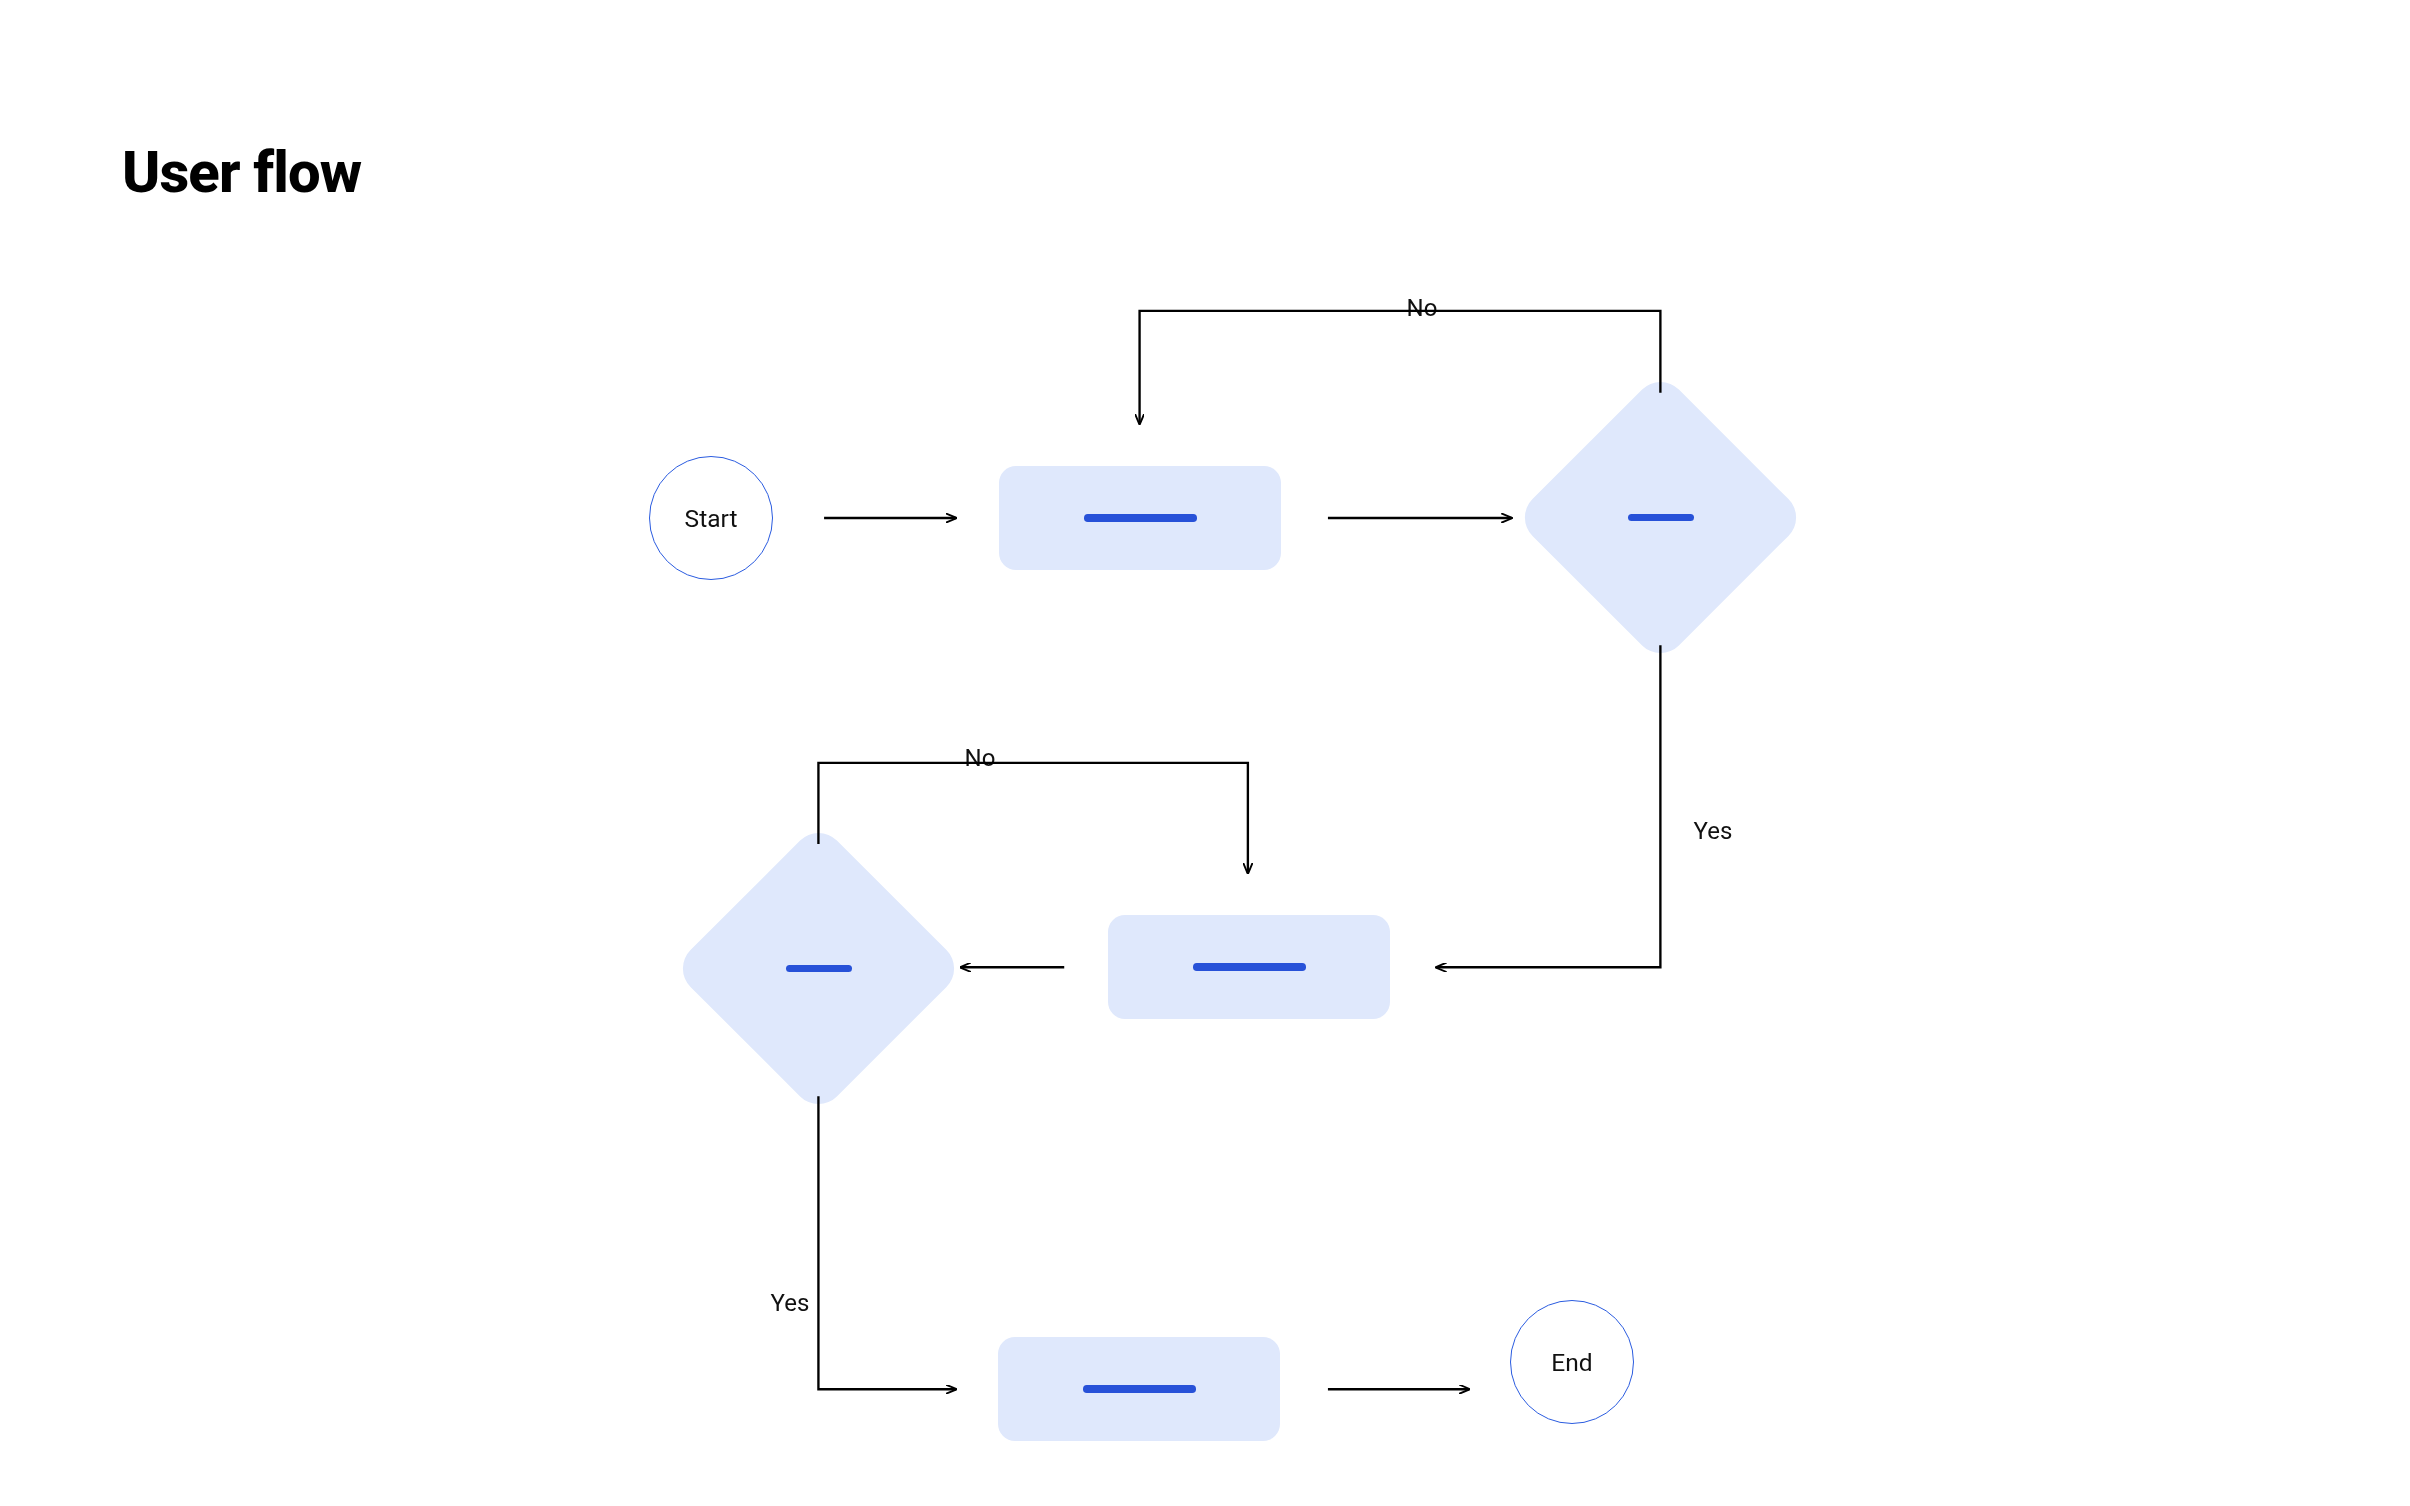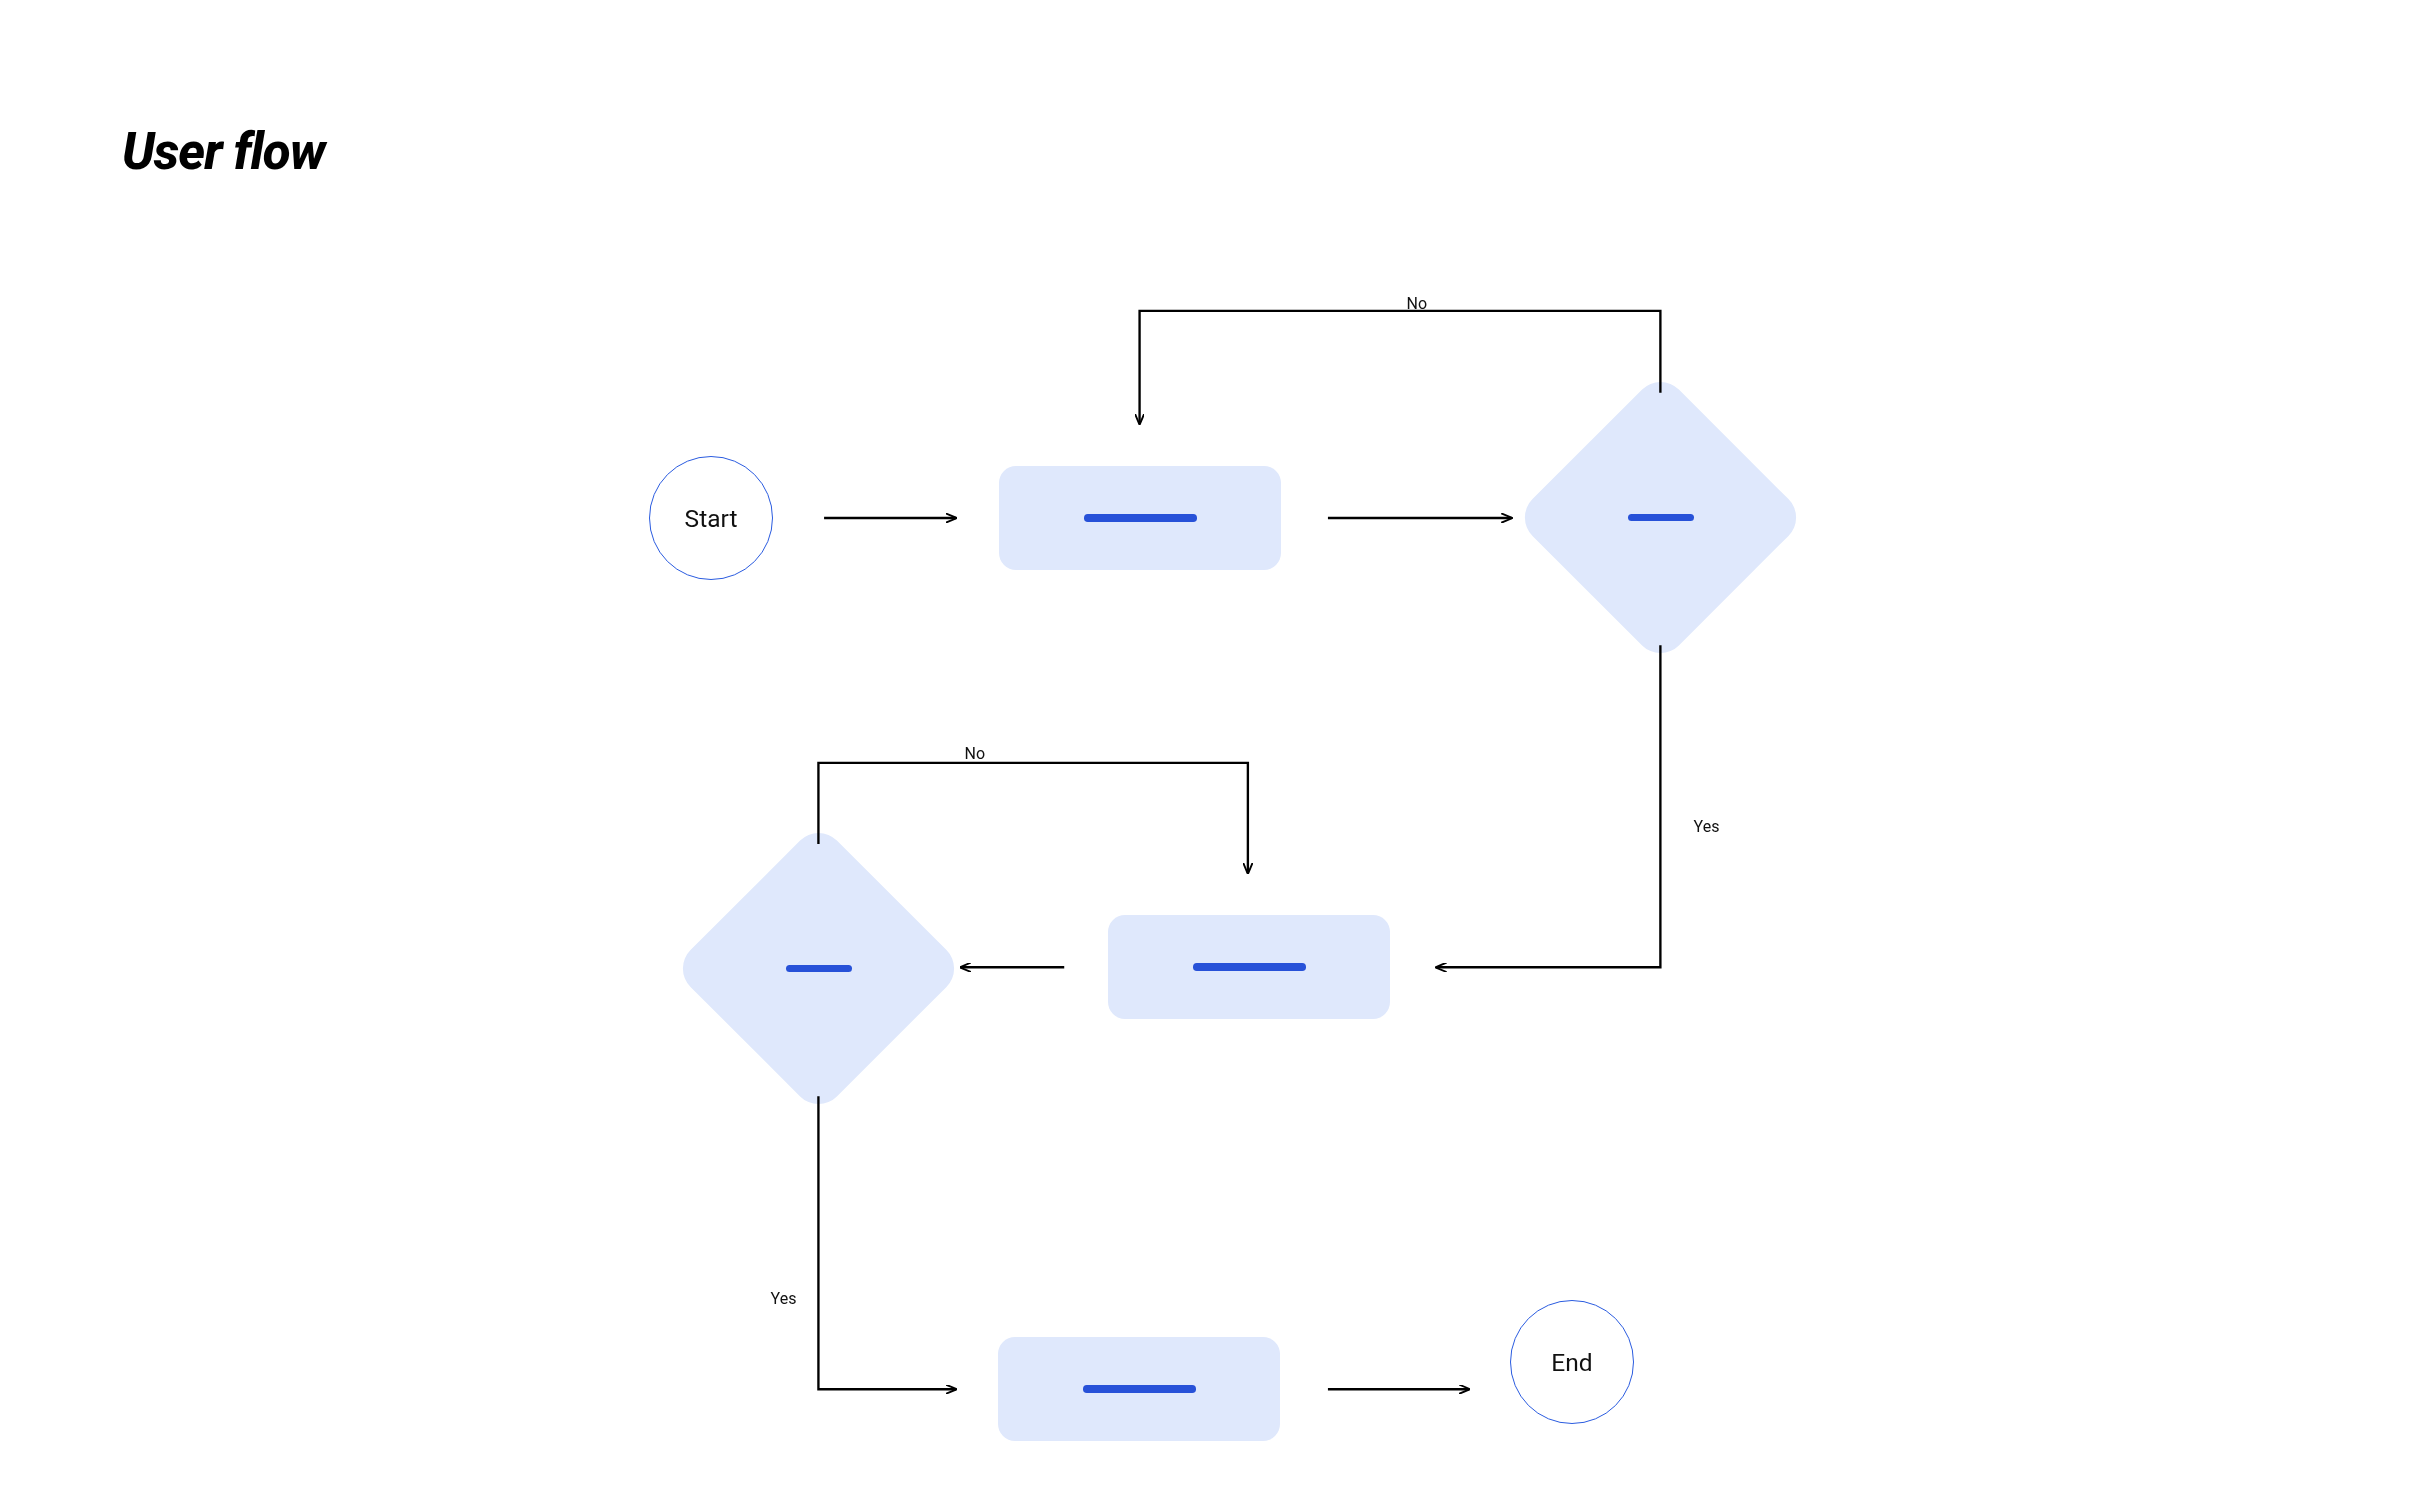--- a/index.html
+++ b/index.html
@@ -8,25 +8,24 @@
     width: 2411px;
     height: 1507px;
     background: #ffffff;
     font-family: -apple-system, BlinkMacSystemFont, "Segoe UI", Roboto, "Helvetica Neue", Arial, sans-serif;
     color: #000;
     overflow: hidden;
   }
   .title {
     position: absolute;
     left: 122px;
-    top: 122px;
-    font-size: 51px;
+    top: 138px;
+    font-size: 58px;
     font-weight: 800;
     letter-spacing: -0.9px;
-    font-style: italic;
   }
   .canvas {
     position: absolute;
     left: 0;
     top: 0;
     width: 2411px;
     height: 1507px;
   }
   .node-circle {
     position: absolute;
@@ -68,21 +67,21 @@
   }
   .node-decision .bar {
     position: absolute;
     width: 66px;
     height: 7.5px;
     background: #2751d8;
     border-radius: 3.8px;
   }
   .edge-label {
     position: absolute;
-    font-size: 16px;
+    font-size: 24px;
     color: #111;
     background: #fff;
     padding: 0 5.6px;
   }
   svg.arrows {
     position: absolute;
     left: 0;
     top: 0;
     width: 2411px;
     height: 1507px;

